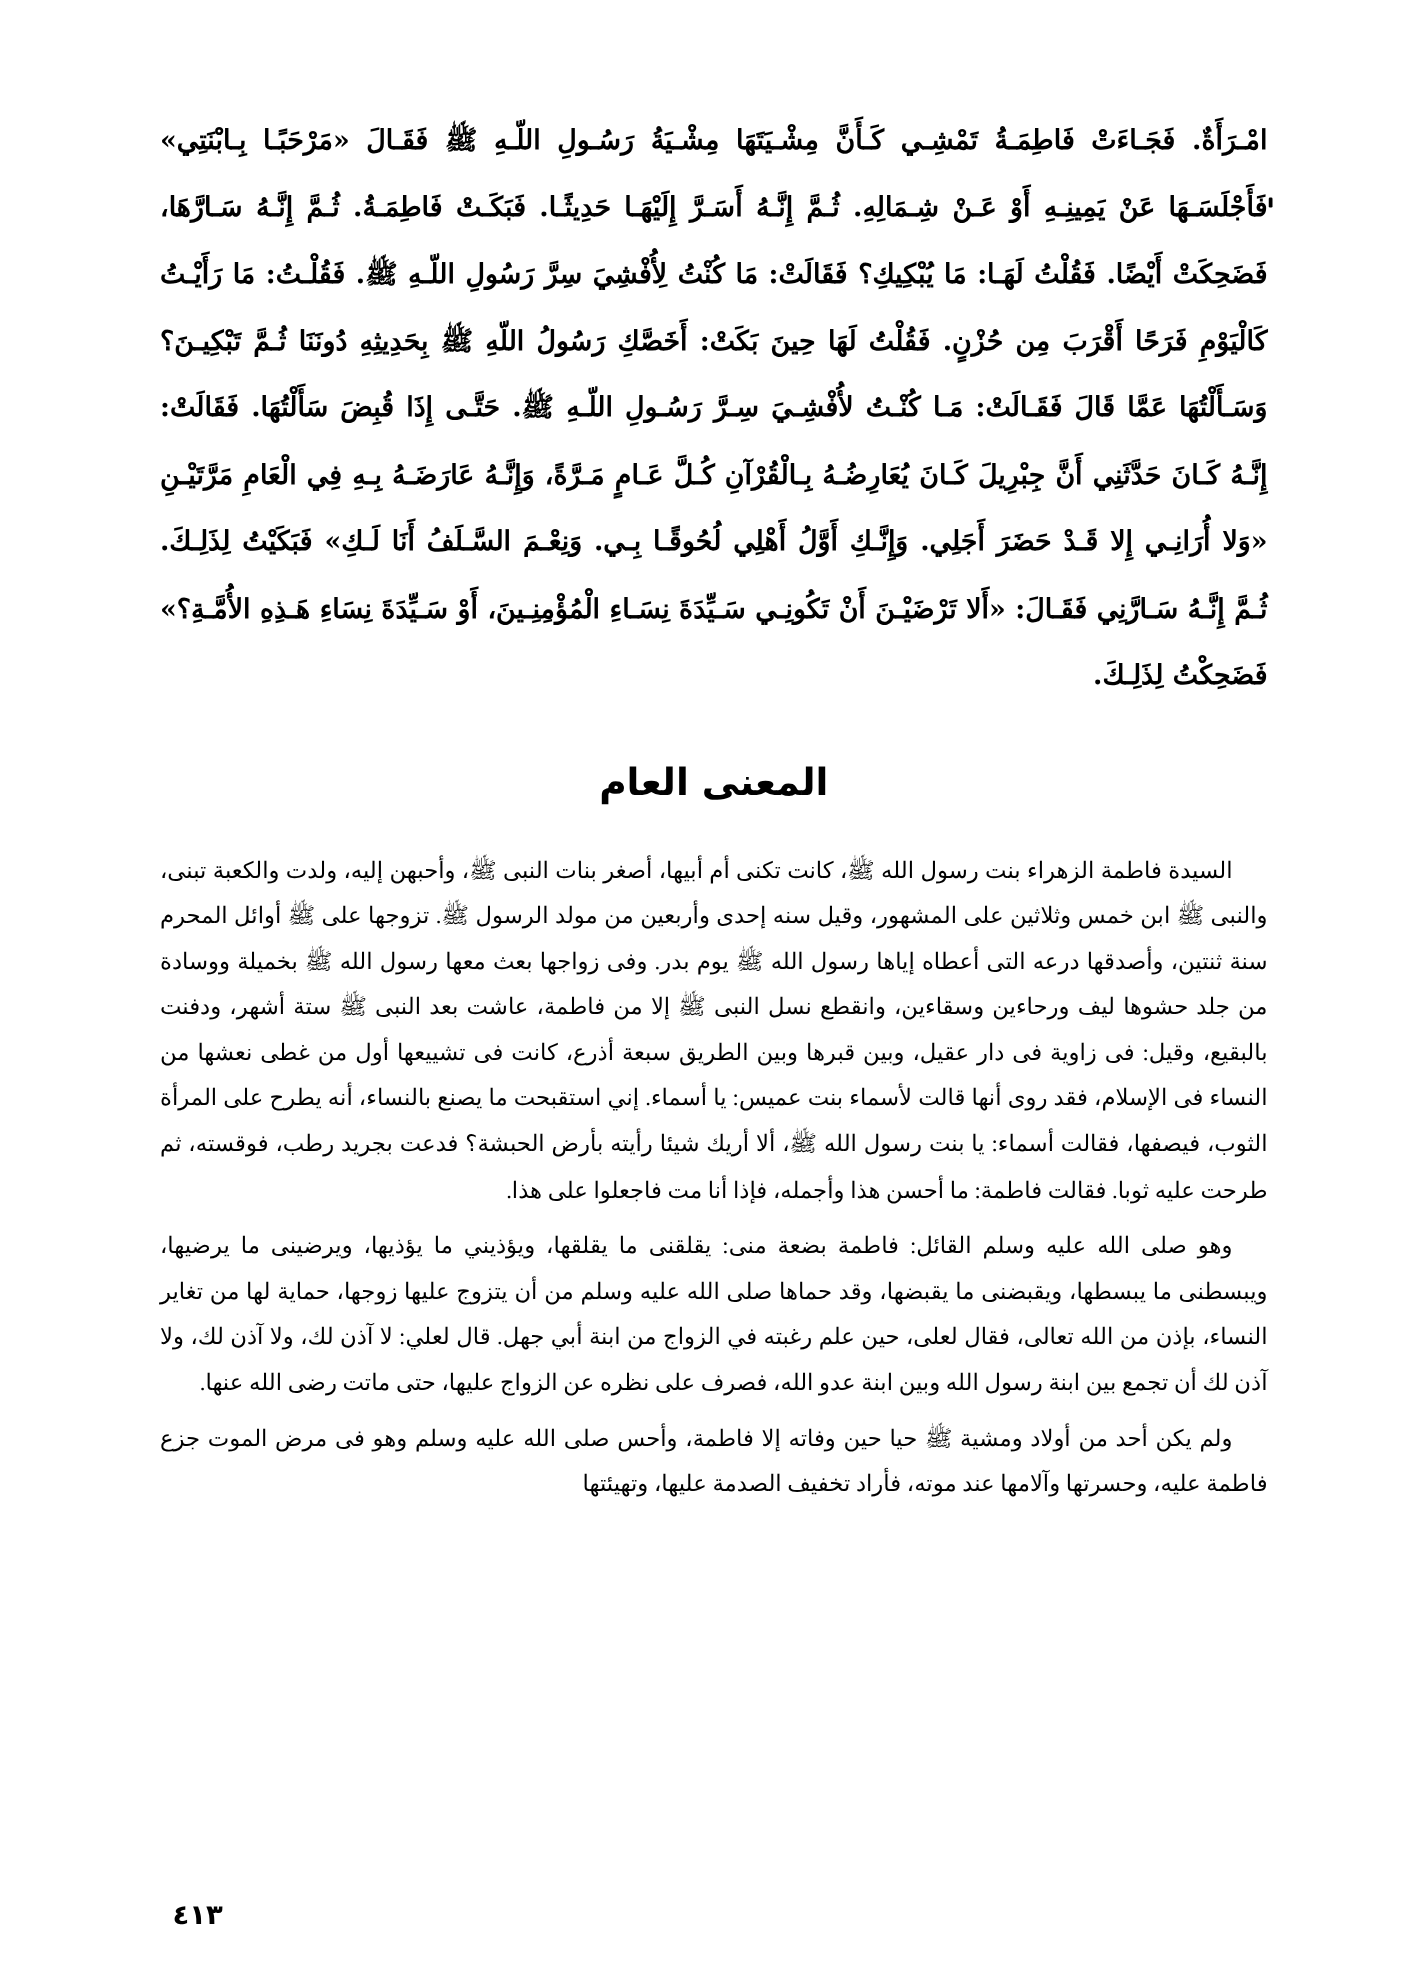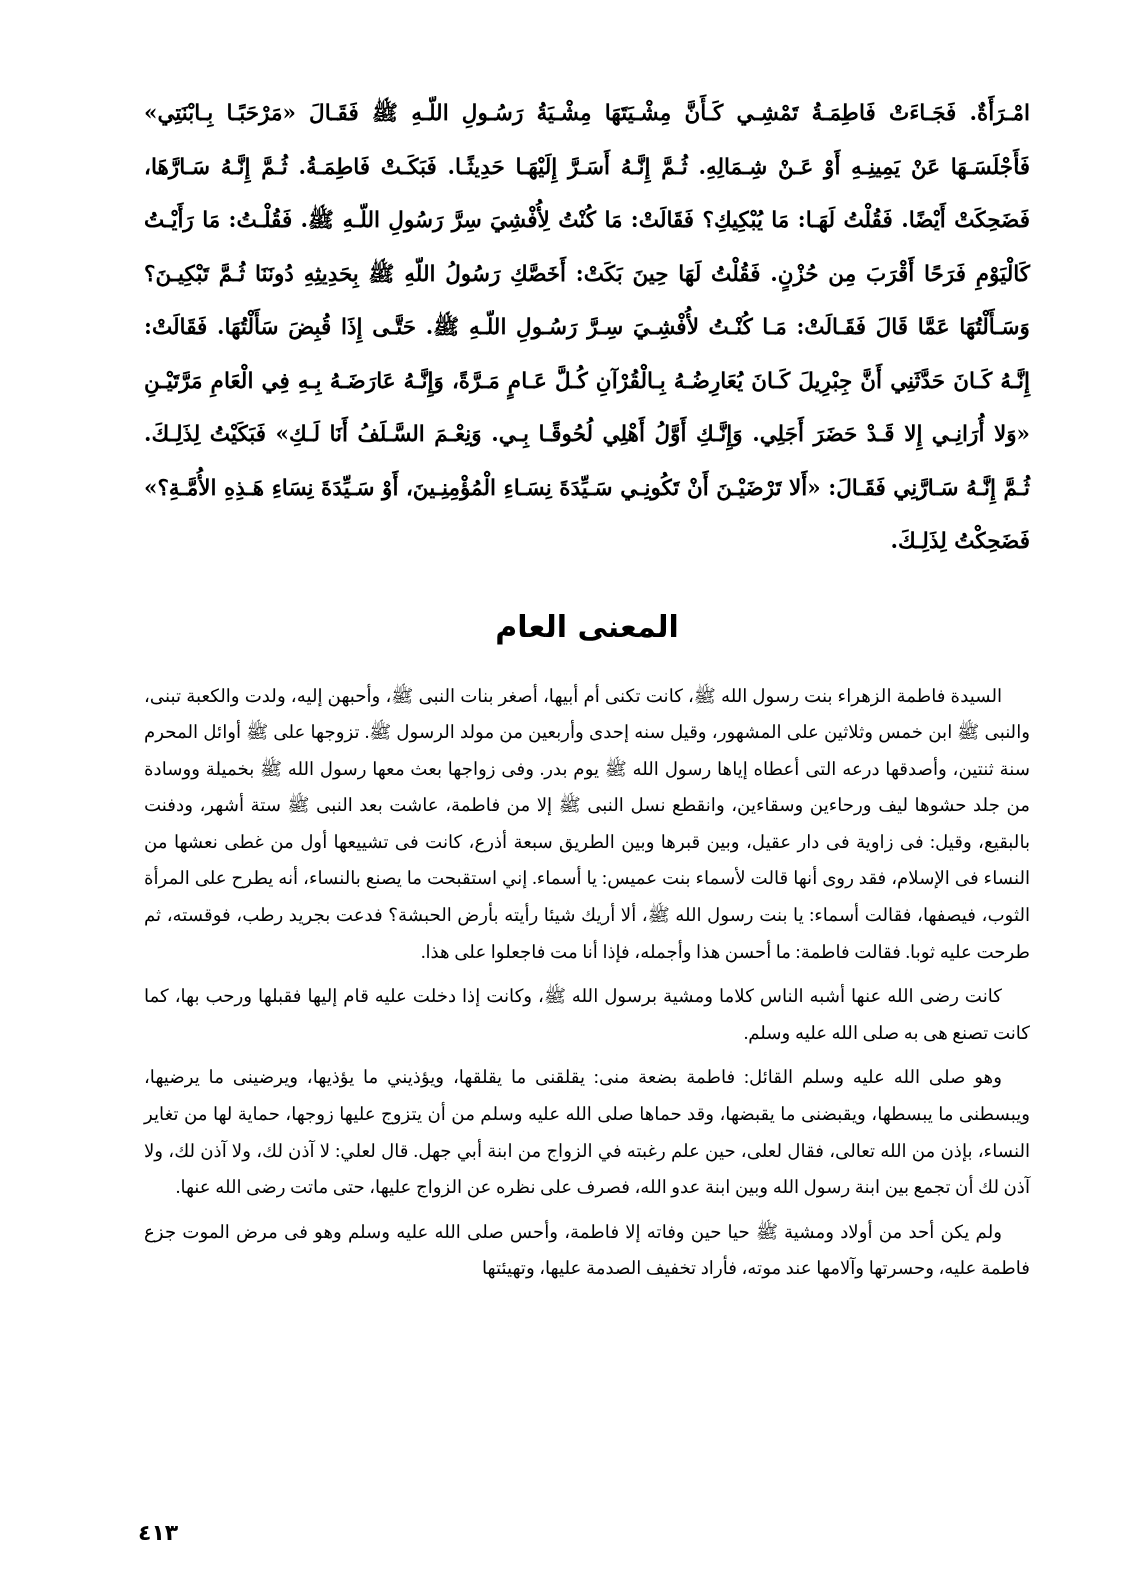--- a/index.html
+++ b/index.html
@@ -1,17 +1,17 @@
 <!DOCTYPE html>
 <html><head>
 <meta charset="utf-8">
 <style>
   html, body { margin: 0; padding: 0; background: #ffffff; }
   body { width: 1139px; height: 1569px; position: relative; overflow: hidden; color: #000; }
-  .page { position: absolute; left: 144px; top: 86px; width: 886px; direction: rtl; }
+  .page { position: absolute; left: 128px; top: 86px; width: 886px; direction: rtl; }
   .quote p {
     margin: 0;
     font-family: "DejaVu Serif", serif;
     font-weight: bold;
     font-size: 21.5px;
     line-height: 53.5px;
     text-align: justify;
     text-align-last: right;
     letter-spacing: 0;
   }
@@ -45,19 +45,18 @@
 
 <div class="page">
   <div class="quote">
     <p>امْـرَأَةٌ. فَجَـاءَتْ فَاطِمَـةُ تَمْشِـي كَـأَنَّ مِشْـيَتَهَا مِشْـيَةُ رَسُـولِ اللّـهِ ﷺ فَقَـالَ «مَرْحَبًـا بِـابْنَتِي» فَأَجْلَسَـهَا عَنْ يَمِينِـهِ أَوْ عَـنْ شِـمَالِهِ. ثُـمَّ إِنَّـهُ أَسَـرَّ إِلَيْهَـا حَدِيثًـا. فَبَكَـتْ فَاطِمَـةُ. ثُـمَّ إِنَّـهُ سَـارَّهَا، فَضَحِكَتْ أَيْضًا. فَقُلْتُ لَهَـا: مَا يُبْكِيكِ؟ فَقَالَتْ: مَا كُنْتُ لِأُفْشِيَ سِرَّ رَسُولِ اللّـهِ ﷺ. فَقُلْـتُ: مَا رَأَيْـتُ كَالْيَوْمِ فَرَحًا أَقْرَبَ مِن حُزْنٍ. فَقُلْتُ لَهَا حِينَ بَكَتْ: أَخَصَّكِ رَسُولُ اللّهِ ﷺ بِحَدِيثِهِ دُونَنَا ثُـمَّ تَبْكِيـنَ؟ وَسَـأَلْتُهَا عَمَّا قَالَ فَقَـالَتْ: مَـا كُنْـتُ لأُفْشِـيَ سِـرَّ رَسُـولِ اللّـهِ ﷺ. حَتَّـى إِذَا قُبِضَ سَأَلْتُهَا. فَقَالَتْ: إِنَّـهُ كَـانَ حَدَّثَنِي أَنَّ جِبْرِيلَ كَـانَ يُعَارِضُـهُ بِـالْقُرْآنِ كُـلَّ عَـامٍ مَـرَّةً، وَإِنَّـهُ عَارَضَـهُ بِـهِ فِي الْعَامِ مَرَّتَيْـنِ «وَلا أُرَانِـي إِلا قَـدْ حَضَرَ أَجَلِي. وَإِنَّـكِ أَوَّلُ أَهْلِي لُحُوقًـا بِـي. وَنِعْـمَ السَّـلَفُ أَنَا لَـكِ» فَبَكَيْتُ لِذَلِـكَ. ثُـمَّ إِنَّـهُ سَـارَّنِي فَقَـالَ: «أَلا تَرْضَيْـنَ أَنْ تَكُونِـي سَـيِّدَةَ نِسَـاءِ الْمُؤْمِنِـينَ، أَوْ سَـيِّدَةَ نِسَاءِ هَـذِهِ الأُمَّـةِ؟» فَضَحِكْتُ لِذَلِـكَ.</p>
   </div>
 
   <div class="section-title">المعنى العام</div>
 
   <div class="body-text">
     <p>السيدة فاطمة الزهراء بنت رسول الله ﷺ، كانت تكنى أم أبيها، أصغر بنات النبى ﷺ، وأحبهن إليه، ولدت والكعبة تبنى، والنبى ﷺ ابن خمس وثلاثين على المشهور، وقيل سنه إحدى وأربعين من مولد الرسول ﷺ. تزوجها على ﷺ أوائل المحرم سنة ثنتين، وأصدقها درعه التى أعطاه إياها رسول الله ﷺ يوم بدر. وفى زواجها بعث معها رسول الله ﷺ بخميلة ووسادة من جلد حشوها ليف ورحاءين وسقاءين، وانقطع نسل النبى ﷺ إلا من فاطمة، عاشت بعد النبى ﷺ ستة أشهر، ودفنت بالبقيع، وقيل: فى زاوية فى دار عقيل، وبين قبرها وبين الطريق سبعة أذرع، كانت فى تشييعها أول من غطى نعشها من النساء فى الإسلام، فقد روى أنها قالت لأسماء بنت عميس: يا أسماء. إني استقبحت ما يصنع بالنساء، أنه يطرح على المرأة الثوب، فيصفها، فقالت أسماء: يا بنت رسول الله ﷺ، ألا أريك شيئا رأيته بأرض الحبشة؟ فدعت بجريد رطب، فوقسته، ثم طرحت عليه ثوبا. فقالت فاطمة: ما أحسن هذا وأجمله، فإذا أنا مت فاجعلوا على هذا.</p>
-    <p>كانت رضى الله عنها أشبه الناس كلاما ومشية برسول الله ﷺ، وكانت إذا دخلت عليه قام إليها فقبلها ورحب بها، كما كانت تصنع هى به صلى الله عليه وسلم.</p>
     <p>وهو صلى الله عليه وسلم القائل: فاطمة بضعة منى: يقلقنى ما يقلقها، ويؤذيني ما يؤذيها، ويرضينى ما يرضيها، ويبسطنى ما يبسطها، ويقبضنى ما يقبضها، وقد حماها صلى الله عليه وسلم من أن يتزوج عليها زوجها، حماية لها من تغاير النساء، بإذن من الله تعالى، فقال لعلى، حين علم رغبته في الزواج من ابنة أبي جهل. قال لعلي: لا آذن لك، ولا آذن لك، ولا آذن لك أن تجمع بين ابنة رسول الله وبين ابنة عدو الله، فصرف على نظره عن الزواج عليها، حتى ماتت رضى الله عنها.</p>
     <p>ولم يكن أحد من أولاد ومشية ﷺ حيا حين وفاته إلا فاطمة، وأحس صلى الله عليه وسلم وهو فى مرض الموت جزع فاطمة عليه، وحسرتها وآلامها عند موته، فأراد تخفيف الصدمة عليها، وتهيئتها</p>
   </div>
 </div>
 
 <div class="page-number">٤١٣</div>
 
 </body></html>

